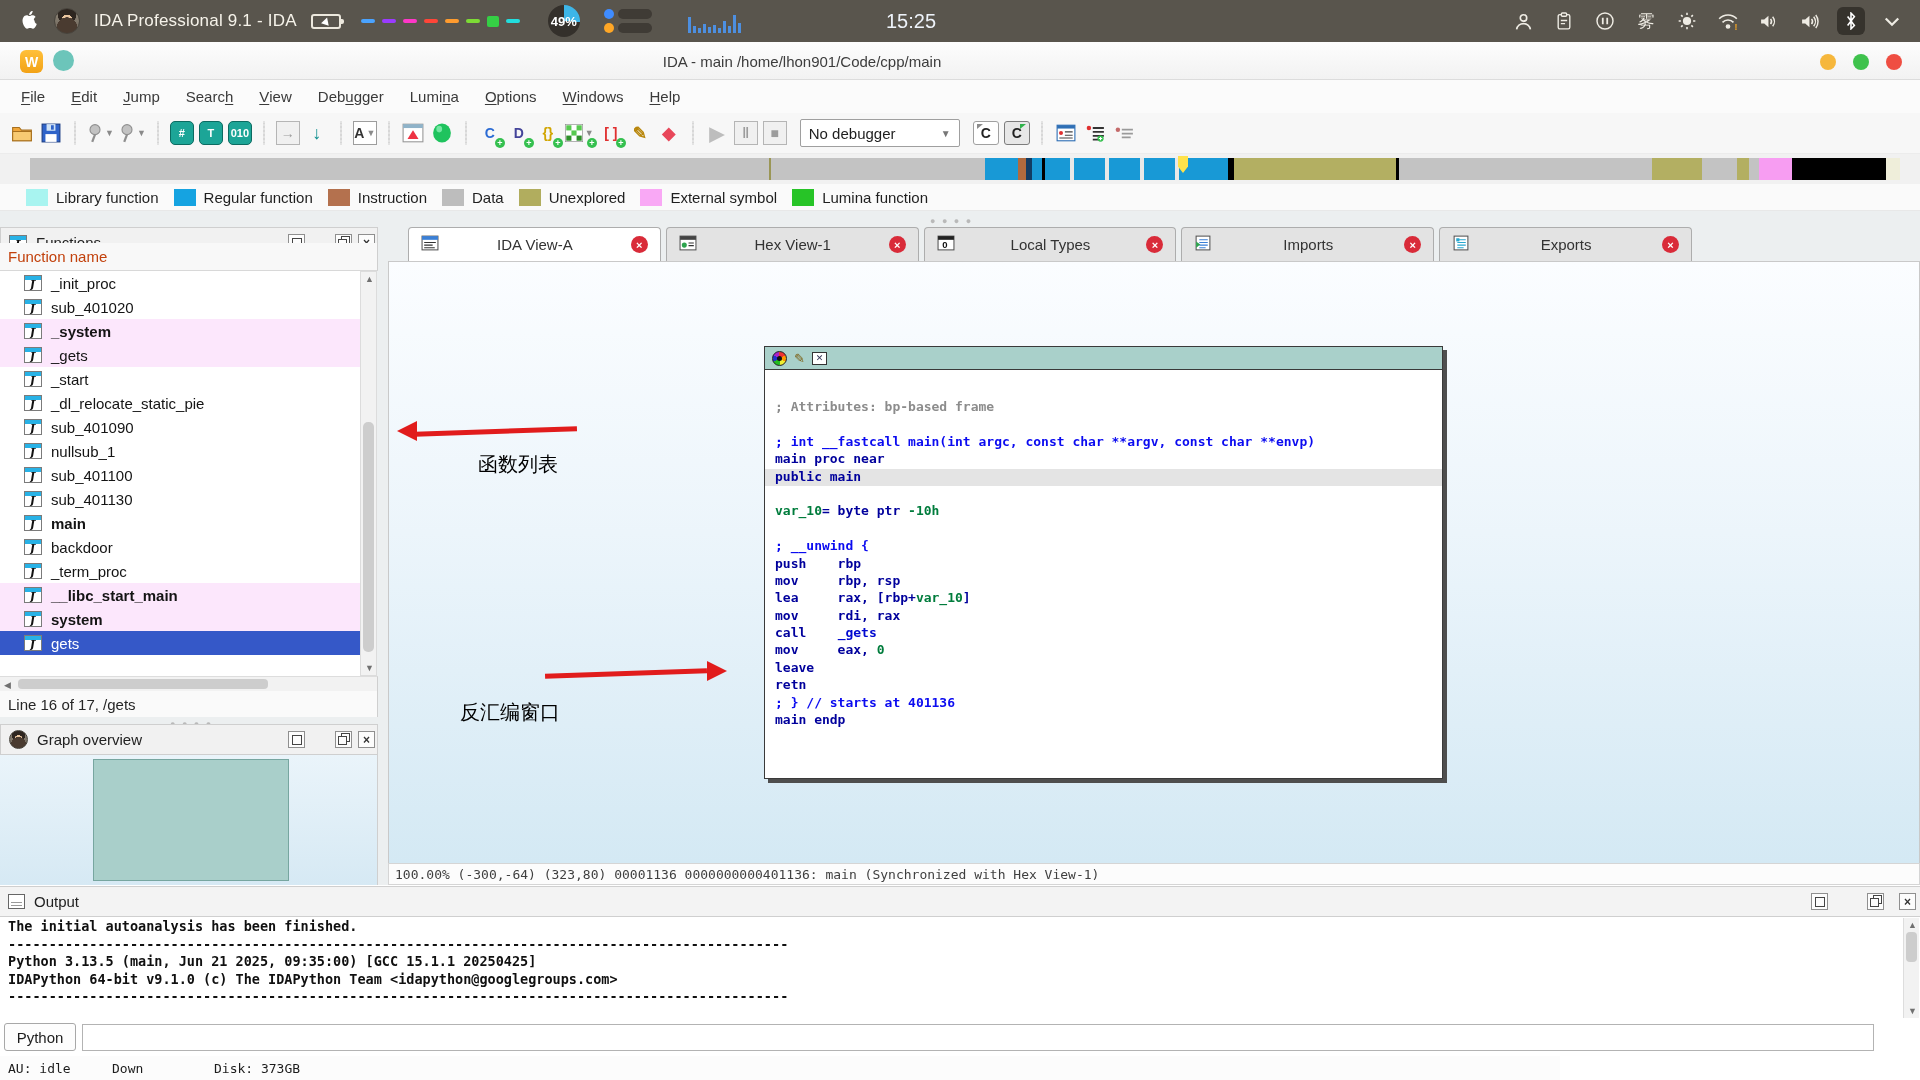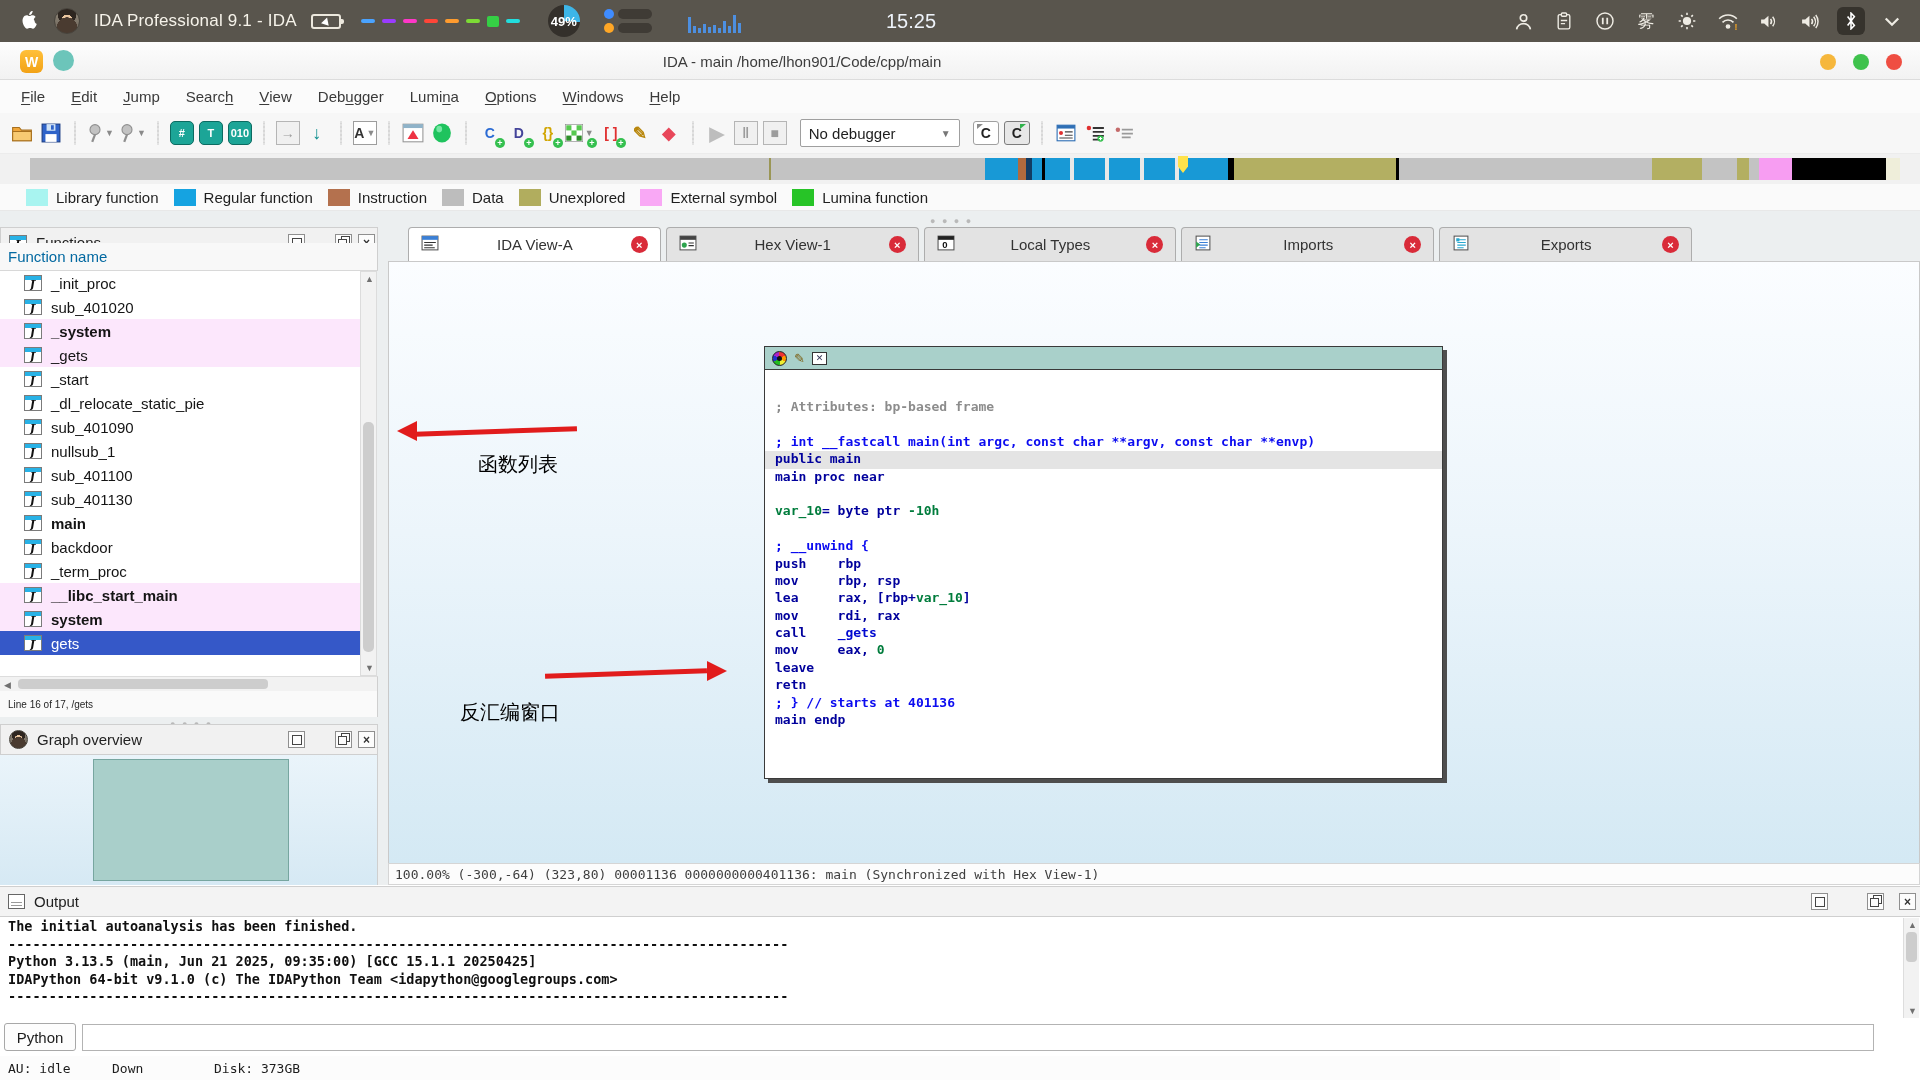--- a/index.html
+++ b/index.html
@@ -117,37 +117,37 @@
     font:italic bold 12px "DejaVu Serif", serif; color:#111; }
   .fico::before { content:""; position:absolute; top:0; left:0; right:0; height:4px; background:#28b2e6; }
   .miniwin { width:17px; height:15px; border:1px solid #666; background:#fff; position:relative; }
   .miniwin::before { content:""; position:absolute; top:0; left:0; right:0; height:4px; }
   .miniwin::after { content:""; position:absolute; left:2px; right:2px; top:7px; height:5px;
     background:repeating-linear-gradient(180deg,#9a9a9a 0 1px,transparent 1px 3px); }
 
   
   #fn-colhead { left:0; top:243px; width:378px; height:28px; background:#f8f8f8;
     border-bottom:1px solid #d8d8d8; border-right:1px solid #cfcfcf; display:flex; align-items:center;
-    padding-left:8px; font-size:15px; color:#0369a1; }
+    padding-left:8px; font-size:15px; color:#c2410c; }
   #fn-list { left:0; top:271px; width:360px; height:405px; background:#fff; overflow:hidden; }
   .fn-row { height:24px; display:flex; align-items:center; gap:9px; padding-left:24px;
     font-size:15px; color:#141414; white-space:nowrap; }
   .fn-row.pink { background:#fce7fc; }
   .fn-row.bold { font-weight:bold; }
   .fn-row.sel { background:#3558c8; color:#fff; }
   #fn-vscroll { left:360px; top:271px; width:17px; height:405px; background:#f2f2f2;
     border:1px solid #dcdcdc; }
   #fn-vscroll .thumb { position:absolute; left:2px; width:11px; top:150px; height:230px;
     background:#cdcdcd; border-radius:5px; }
   .sc-arrow { position:absolute; left:4px; font-size:9px; color:#707070; }
   #fn-hscroll { left:0; top:676px; width:378px; height:15px; background:#f2f2f2; border-top:1px solid #ddd;
     border-right:1px solid #cfcfcf;}
   #fn-hscroll .thumb { position:absolute; left:18px; top:2px; width:250px; height:10px; background:#cdcdcd; border-radius:4px; }
   #fn-status { left:0; top:691px; width:378px; height:26px; background:#fafafa; display:flex;
-    align-items:center; padding-left:8px; font-size:10px; color:#262626; border-right:1px solid #cfcfcf; }
+    align-items:center; padding-left:8px; font-size:15px; color:#262626; border-right:1px solid #cfcfcf; }
   .split-dots { position:absolute; color:#b9b9b9; font-size:9px; letter-spacing:2px; }
 
   
   #go-body { left:0; top:755px; width:378px; height:130px; border-right:1px solid #cfcfcf;
     background:linear-gradient(180deg,#eaf4fa,#d6e9f4); }
   #go-rect { left:93px; top:759px; width:196px; height:122px; background:#a9cfca; border:1px solid #77a6a0; }
 
   
   #tabbar { left:408px; top:227px; width:1284px; height:34px; display:flex; align-items:flex-start; gap:5px; }
   .tab { height:34px; flex:1 1 0; border:1px solid #adadad; border-bottom:none; border-radius:4px 4px 0 0;
@@ -664,22 +664,22 @@
     <div id="node" class="abs" style="position:absolute;left:375px;top:84px">
       <div id="node-title">
         <span class="wheel"></span>
         <span class="pencil">✎</span>
         <span class="frameico">✕</span>
       </div>
       <div id="code">
           <div class="codeline"><span class="c-g">; Attributes: bp-based frame</span></div>
           <div class="codeline"></div>
           <div class="codeline"><span class="c-b">; int __fastcall main(int argc, const char **argv, const char **envp)</span></div>
+          <div class="codeline"><span class="c-n">main proc near</span></div>
           <div class="codeline hl"><span class="c-n">public main</span></div>
-          <div class="codeline"><span class="c-n">main proc near</span></div>
           <div class="codeline"></div>
           <div class="codeline"><span class="c-gr">var_10</span><span class="c-n">= byte ptr </span><span class="c-gr">-10h</span></div>
           <div class="codeline"></div>
           <div class="codeline"><span class="c-b">; __unwind {</span></div>
           <div class="codeline"><span class="c-n">push    rbp</span></div>
           <div class="codeline"><span class="c-n">mov     rbp, rsp</span></div>
           <div class="codeline"><span class="c-n">lea     rax, [rbp+</span><span class="c-gr">var_10</span><span class="c-n">]</span></div>
           <div class="codeline"><span class="c-n">mov     rdi, rax</span></div>
           <div class="codeline"><span class="c-n">call    </span><span class="c-nm">_gets</span></div>
           <div class="codeline"><span class="c-n">mov     eax, </span><span class="c-gr">0</span></div>

